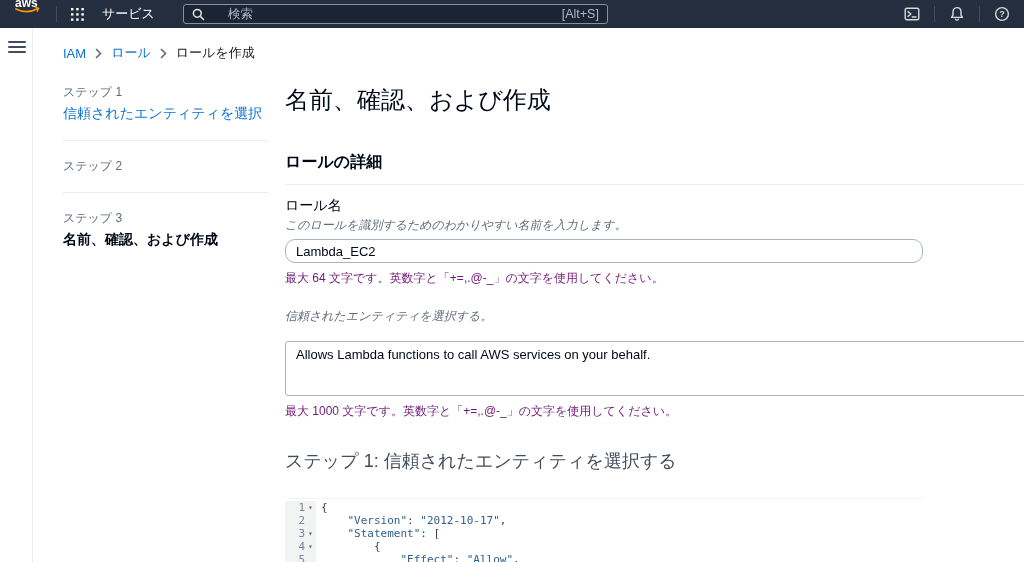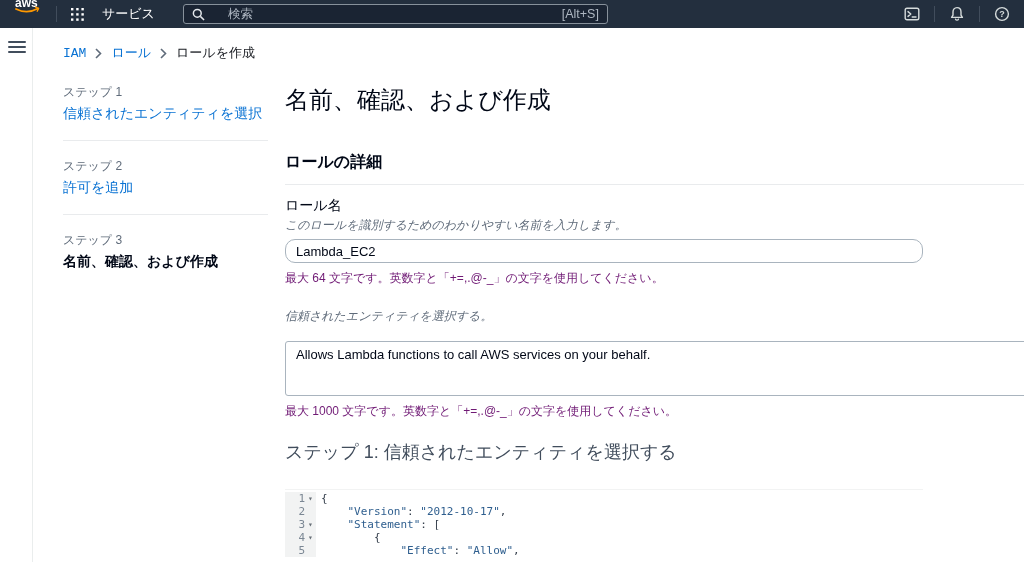--- a/index.html
+++ b/index.html
@@ -25,21 +25,21 @@
   .leftrail { position:absolute; top:28px; left:0; width:33px; height:534px;
               border-right:1px solid #EAEDED; background:#fff; }
   .hamburger { margin:13px 0 0 8px; width:18px; cursor:pointer; }
   .hamburger div { height:2px; background:#414D5C; margin-bottom:3px; border-radius:1px; }
 
   
   .content { position:absolute; top:28px; left:34px; width:990px; height:534px;
              padding:16px 0 0 29px; overflow:hidden; }
 
   .breadcrumb { display:flex; align-items:center; gap:9px; font-size:13px; }
-  .crumb-link { color:#0972D3; cursor:pointer;font-family:Liberation Mono, monospace; }
+  .crumb-link { color:#0972D3; cursor:pointer; }
   .crumb-current { color:#16191F; }
   .crumb-sep svg { display:block; }
 
   .columns { display:flex; margin-top:22px; }
 
   
   .stepsnav { width:205px; flex:none; }
   .step-label { font-size:12px; color:#5F6B7A; margin-bottom:4px; }
   .step-link { font-size:14px; color:#0972D3; cursor:pointer; }
   .step-current { font-size:14px; font-weight:bold; color:#000716; }
@@ -55,21 +55,21 @@
   .field-label { font-size:14px; color:#000716; }
   .field-desc { font-size:12px; color:#5F6B7A; margin-top:2px;font-style:italic; }
   .text-input { margin-top:5px; width:638px; height:24px; border:1px solid #A9B4BE;
                 border-radius:10px; padding:0 10px; font-size:13px; color:#000716;
                 font-family:"Liberation Sans","DejaVu Sans",sans-serif; display:block; }
   .text-area { margin-top:16px; width:764px; height:55px; border:1px solid #A9B4BE;
                border-radius:3px; padding:5px 10px; font-size:13px; color:#000716;
                font-family:"Liberation Sans","DejaVu Sans",sans-serif; resize:vertical; display:block; }
   .constraint { font-size:12px; color:#701a75; margin-top:7px; }
 
-  h3.step1-title { margin-top:20px; font-size:18px; font-weight:400; color:#414D5C; }
+  h3.step1-title { margin-top:29px; font-size:18px; font-weight:400; color:#414D5C; }
 
   
   .editor { margin-top:25px; width:638px; height:106px; overflow:hidden;
             font-family:"DejaVu Sans Mono","Liberation Mono",monospace;
             font-size:11px; line-height:13px; border-top:1px solid #F2F3F3; padding-top:2px; }
   .code-line { display:flex; height:13px; white-space:pre; }
   .gutter-cell { width:31px; flex:none; background:#F2F3F3; color:#7B8794;
                  display:flex; justify-content:flex-end; align-items:center; }
   .lnum { text-align:right; }
   .fold { width:11px; flex:none; font-size:8px; color:#687078; text-align:center; line-height:13px; }
@@ -166,21 +166,20 @@
   <div class="columns">
 
     <div class="stepsnav">
       <div>
         <div class="step-label">ステップ 1</div>
         <div class="step-link">信頼されたエンティティを選択</div>
       </div>
       <hr>
       <div>
         <div class="step-label">ステップ 2</div>
-        <div class="step-link">許可を追加</div>
       </div>
       <hr>
       <div>
         <div class="step-label">ステップ 3</div>
         <div class="step-current">名前、確認、および作成</div>
       </div>
     </div>
 
     <div class="main">
       <h1 class="page-title">名前、確認、および作成</h1>

